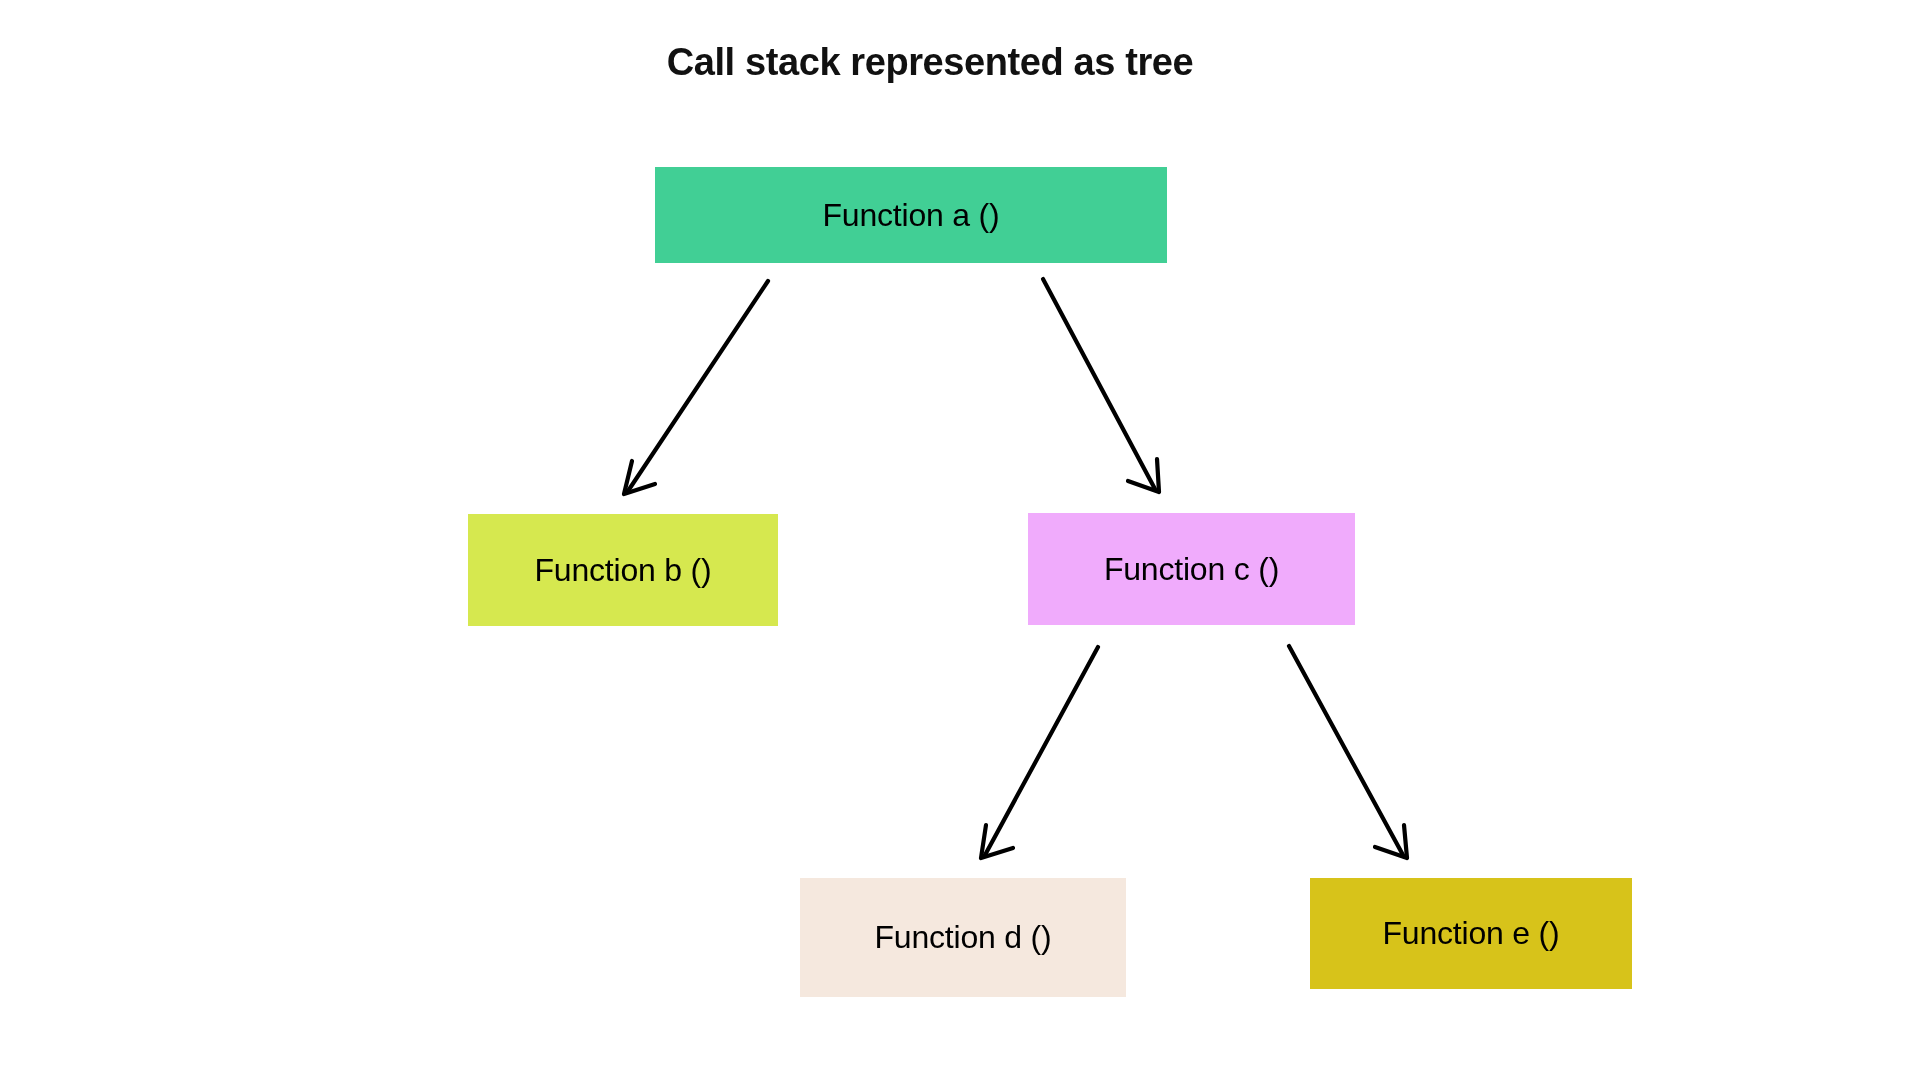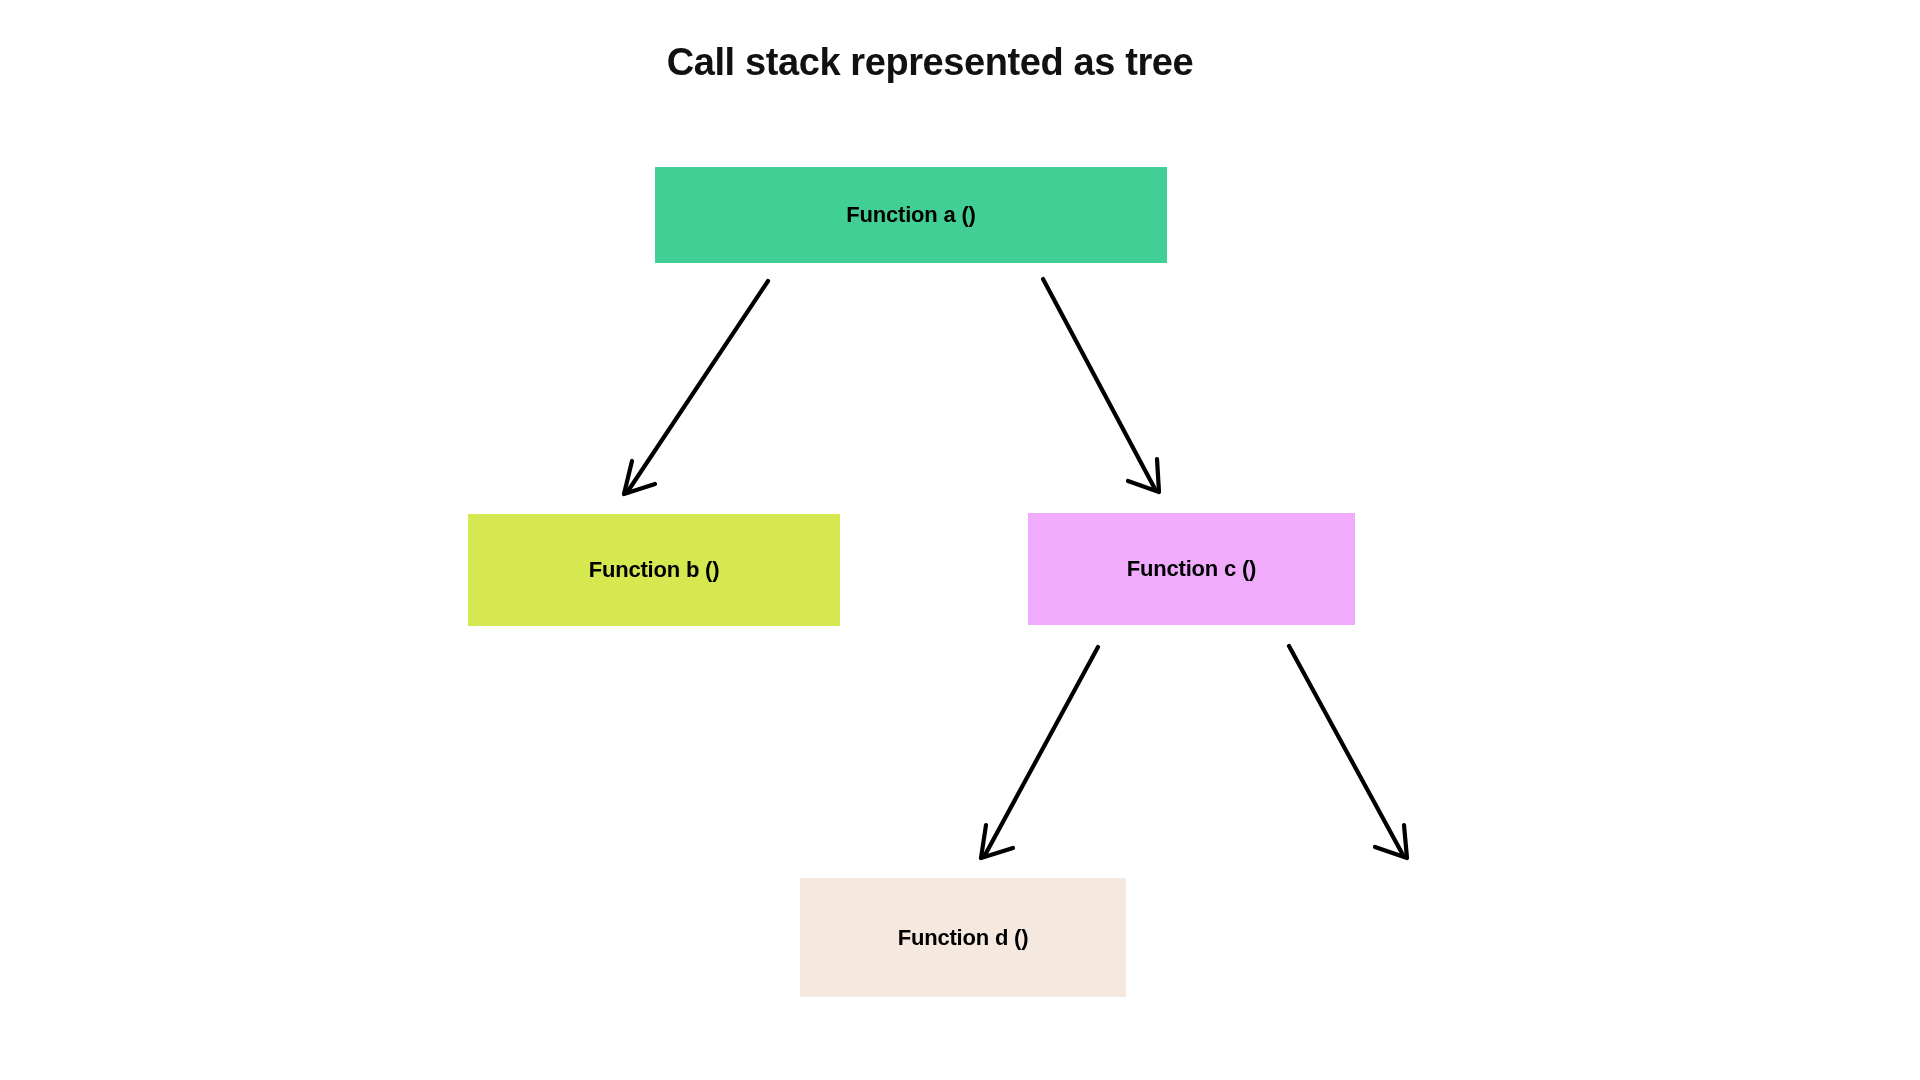--- a/index.html
+++ b/index.html
@@ -29,22 +29,22 @@
     line-height: 1.2;
   }
   .node {
     position: absolute;
     display: flex;
     align-items: center;
     justify-content: center;
     box-sizing: border-box;
   }
   .node-label {
-    font-size: 22px;
-    font-weight: 700;
+    font-size: 32px;
+    font-weight: 400;
     color: #000000;
     letter-spacing: -0.2px;
     white-space: nowrap;
     pointer-events: none;
   }
   #edges {
     position: absolute;
     left: 0;
     top: 0;
     width: 1920px;
@@ -88,26 +88,29 @@
     <g>
       <line class="edge-line" x1="1289" y1="646" x2="1403" y2="855" stroke="#000000"></line>
       <polyline class="edge-head" points="1375,847 1407,858 1404,825" stroke="#000000"></polyline>
     </g>
   </svg>
 
   <div class="node" id="node-a" style="left: 655px; top: 167px; width: 512px; height: 96px; background: rgb(65, 207, 149);">
     <span class="node-label" style="color: rgb(0, 0, 0);">Function a ()</span>
   </div>
 
-  <div class="node" id="node-b" style="left: 468px; top: 514px; width: 372px; height: 112px; background: rgb(214, 232, 79);">
+  <div class="node" id="node-b" style="left: 468px; top: 514px; width: 310px; height: 112px; background: rgb(214, 232, 79);">
     <span class="node-label" style="color: rgb(0, 0, 0);">Function b ()</span>
   </div>
 
   <div class="node" id="node-c" style="left: 1028px; top: 513px; width: 327px; height: 112px; background: #f0abfc;">
     <span class="node-label" style="color: rgb(0, 0, 0);">Function c ()</span>
   </div>
 
   <div class="node" id="node-d" style="left: 800px; top: 878px; width: 326px; height: 119px; background: rgb(245, 232, 222);">
     <span class="node-label" style="color: rgb(0, 0, 0);">Function d ()</span>
   </div>
 
+  <div class="node" id="node-e" style="left: 1310px; top: 878px; width: 322px; height: 111px; background: rgb(215, 195, 26);">
+    <span class="node-label" style="color: rgb(0, 0, 0);">Function e ()</span>
+  </div>
 
 </div>
 
 </body></html>

